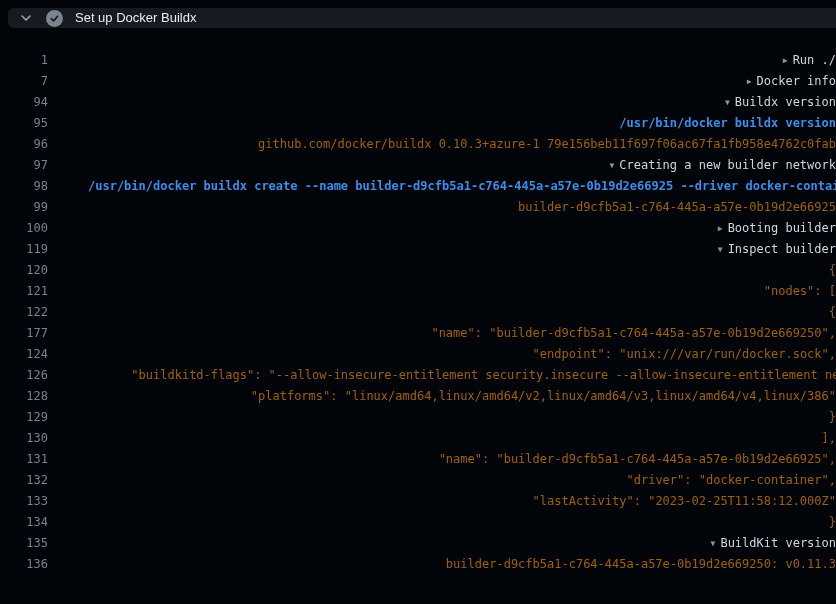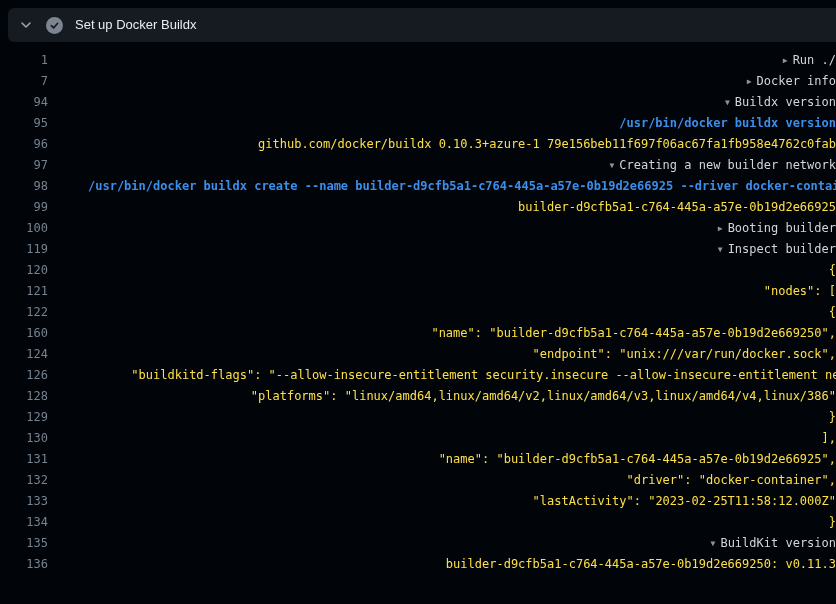--- a/index.html
+++ b/index.html
@@ -6,21 +6,21 @@
   body{
     width:836px;height:604px;
     background:#010409;
     overflow:hidden;
     font-family:"Liberation Sans", sans-serif;
     -webkit-font-smoothing:antialiased;
   }
   
   .step-header{
     position:absolute;left:8px;top:8px;right:0;
-    height:34px;
+    height:20px;
     background:#161b22;
     border-radius:6px 0 0 6px;
     display:flex;align-items:center;
     cursor:pointer;
   }
   .chevron{
     width:16px;height:16px;margin-left:10px;
     display:flex;align-items:center;justify-content:center;
     flex:0 0 auto;
   }
@@ -56,21 +56,21 @@
     cursor:pointer;
     user-select:none;
   }
   .line-content{
     flex:1 1 auto;
     overflow:hidden;
     white-space:pre;
     text-align:right;
   }
   .log-line.group .line-content{padding-left:16px;color:#d0d7de;cursor:pointer;}
-  .log-line.output .line-content{padding-left:40px;color:#fde047;}
+  .log-line.output .line-content{padding-left:40px;color:#a16207;}
   .log-line.command .line-content{padding-left:40px;color:#3b8eea;font-weight:bold;}
   .arrow{
     display:inline-block;
     color:#8b949e;
     font-size:8px;
     width:9px;
     margin-right:5px;
     vertical-align:1px;
   }
 </style>
@@ -98,21 +98,21 @@
     <div class="log-line command"><span class="line-num">95</span><span class="line-content"><span>/usr/bin/docker buildx version</span></span></div>
     <div class="log-line output"><span class="line-num">96</span><span class="line-content"><span>github.com/docker/buildx 0.10.3+azure-1 79e156beb11f697f06ac67fa1fb958e4762c0fab</span></span></div>
     <div class="log-line group"><span class="line-num">97</span><span class="line-content"><span class="arrow">▼</span><span>Creating a new builder network</span></span></div>
     <div class="log-line command"><span class="line-num">98</span><span class="line-content"><span>/usr/bin/docker buildx create --name builder-d9cfb5a1-c764-445a-a57e-0b19d2e66925 --driver docker-container</span></span></div>
     <div class="log-line output"><span class="line-num">99</span><span class="line-content"><span>builder-d9cfb5a1-c764-445a-a57e-0b19d2e66925</span></span></div>
     <div class="log-line group"><span class="line-num">100</span><span class="line-content"><span class="arrow">▶</span><span>Booting builder</span></span></div>
     <div class="log-line group"><span class="line-num">119</span><span class="line-content"><span class="arrow">▼</span><span>Inspect builder</span></span></div>
     <div class="log-line output"><span class="line-num">120</span><span class="line-content"><span>{</span></span></div>
     <div class="log-line output"><span class="line-num">121</span><span class="line-content"><span>  "nodes": [</span></span></div>
     <div class="log-line output"><span class="line-num">122</span><span class="line-content"><span>    {</span></span></div>
-    <div class="log-line output"><span class="line-num">160</span><span class="line-content"><span>      "name": "builder-d9cfb5a1-c764-445a-a57e-0b19d2e669250",</span></span></div>
+    <div class="log-line output"><span class="line-num">177</span><span class="line-content"><span>      "name": "builder-d9cfb5a1-c764-445a-a57e-0b19d2e669250",</span></span></div>
     <div class="log-line output"><span class="line-num">124</span><span class="line-content"><span>      "endpoint": "unix:///var/run/docker.sock",</span></span></div>
     <div class="log-line output"><span class="line-num">126</span><span class="line-content"><span>      "buildkitd-flags": "--allow-insecure-entitlement security.insecure --allow-insecure-entitlement network.host",</span></span></div>
     <div class="log-line output"><span class="line-num">128</span><span class="line-content"><span>      "platforms": "linux/amd64,linux/amd64/v2,linux/amd64/v3,linux/amd64/v4,linux/386"</span></span></div>
     <div class="log-line output"><span class="line-num">129</span><span class="line-content"><span>    }</span></span></div>
     <div class="log-line output"><span class="line-num">130</span><span class="line-content"><span>  ],</span></span></div>
     <div class="log-line output"><span class="line-num">131</span><span class="line-content"><span>  "name": "builder-d9cfb5a1-c764-445a-a57e-0b19d2e66925",</span></span></div>
     <div class="log-line output"><span class="line-num">132</span><span class="line-content"><span>  "driver": "docker-container",</span></span></div>
     <div class="log-line output"><span class="line-num">133</span><span class="line-content"><span>  "lastActivity": "2023-02-25T11:58:12.000Z"</span></span></div>
     <div class="log-line output"><span class="line-num">134</span><span class="line-content"><span>}</span></span></div>
     <div class="log-line group"><span class="line-num">135</span><span class="line-content"><span class="arrow">▼</span><span>BuildKit version</span></span></div>

